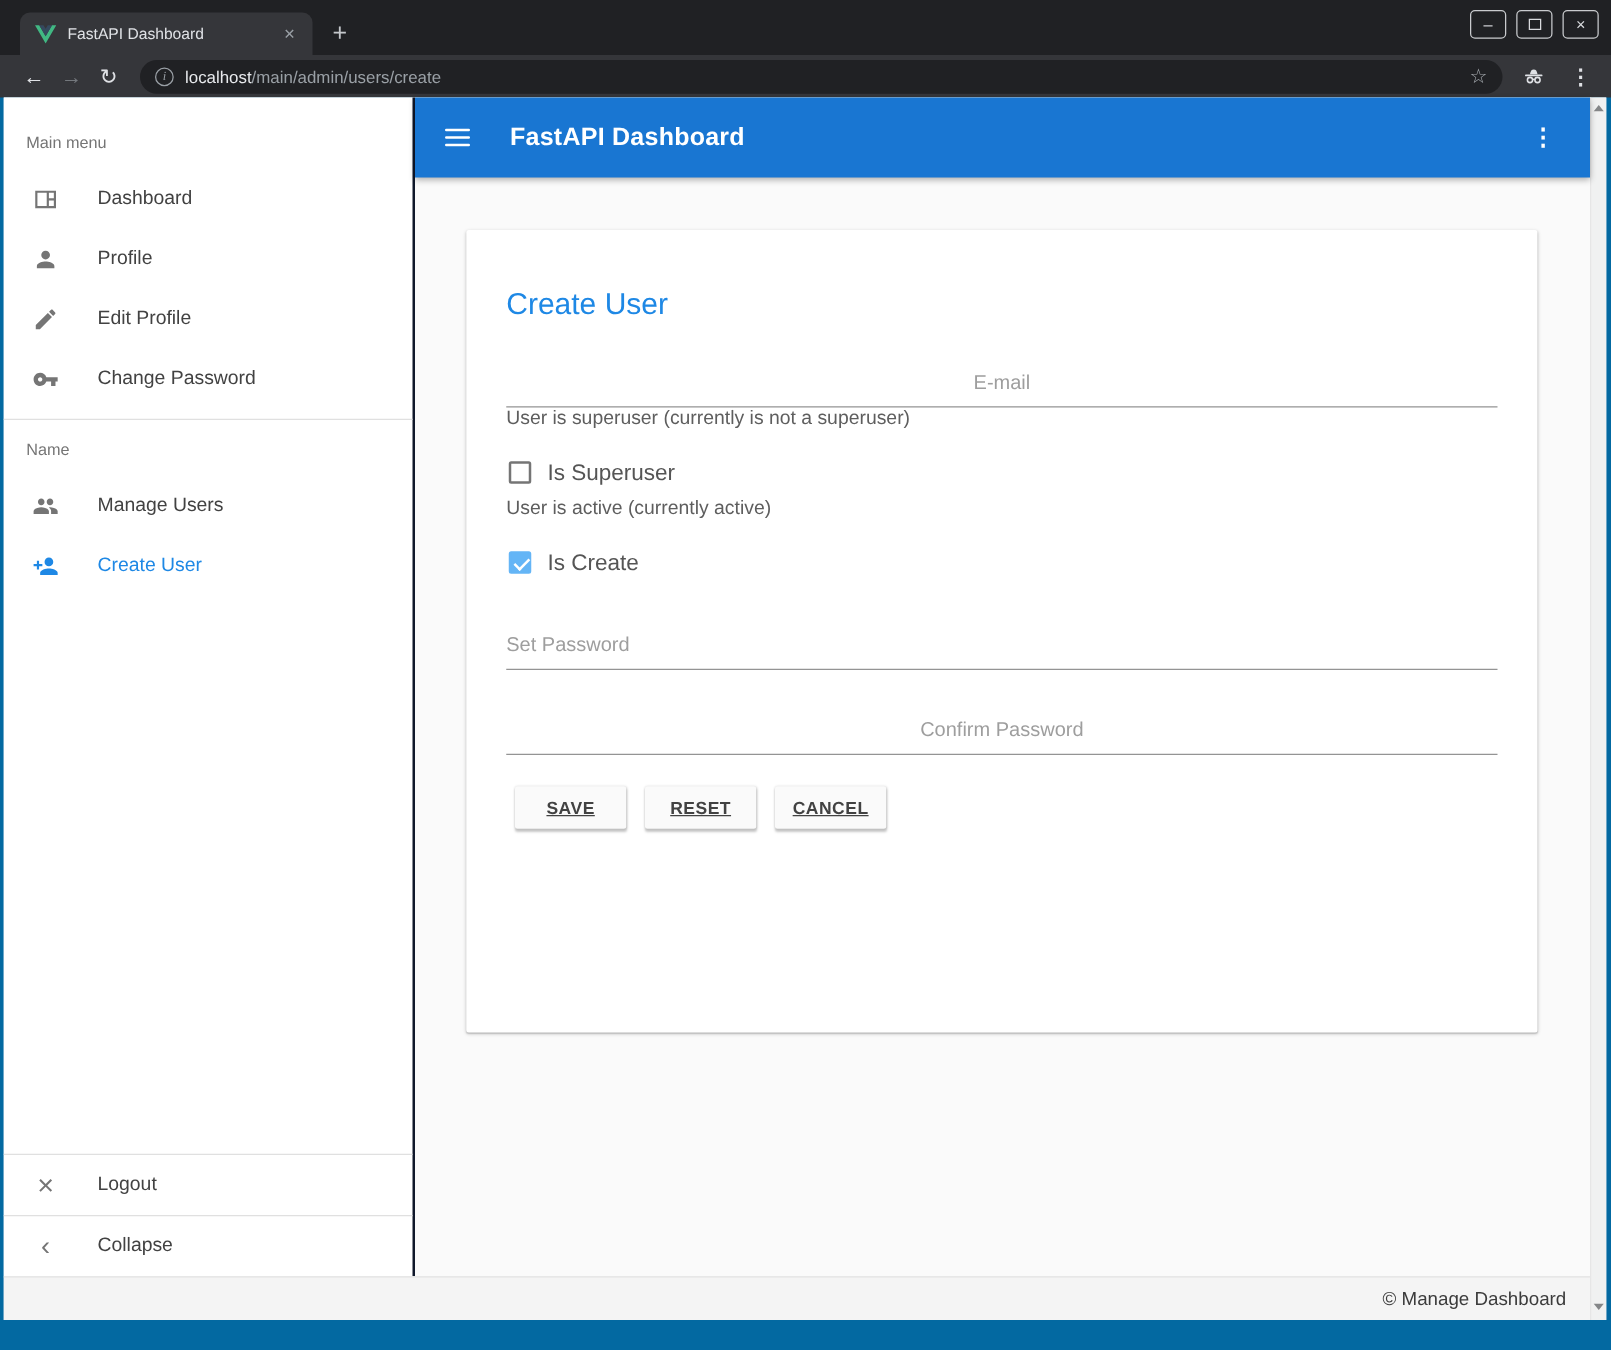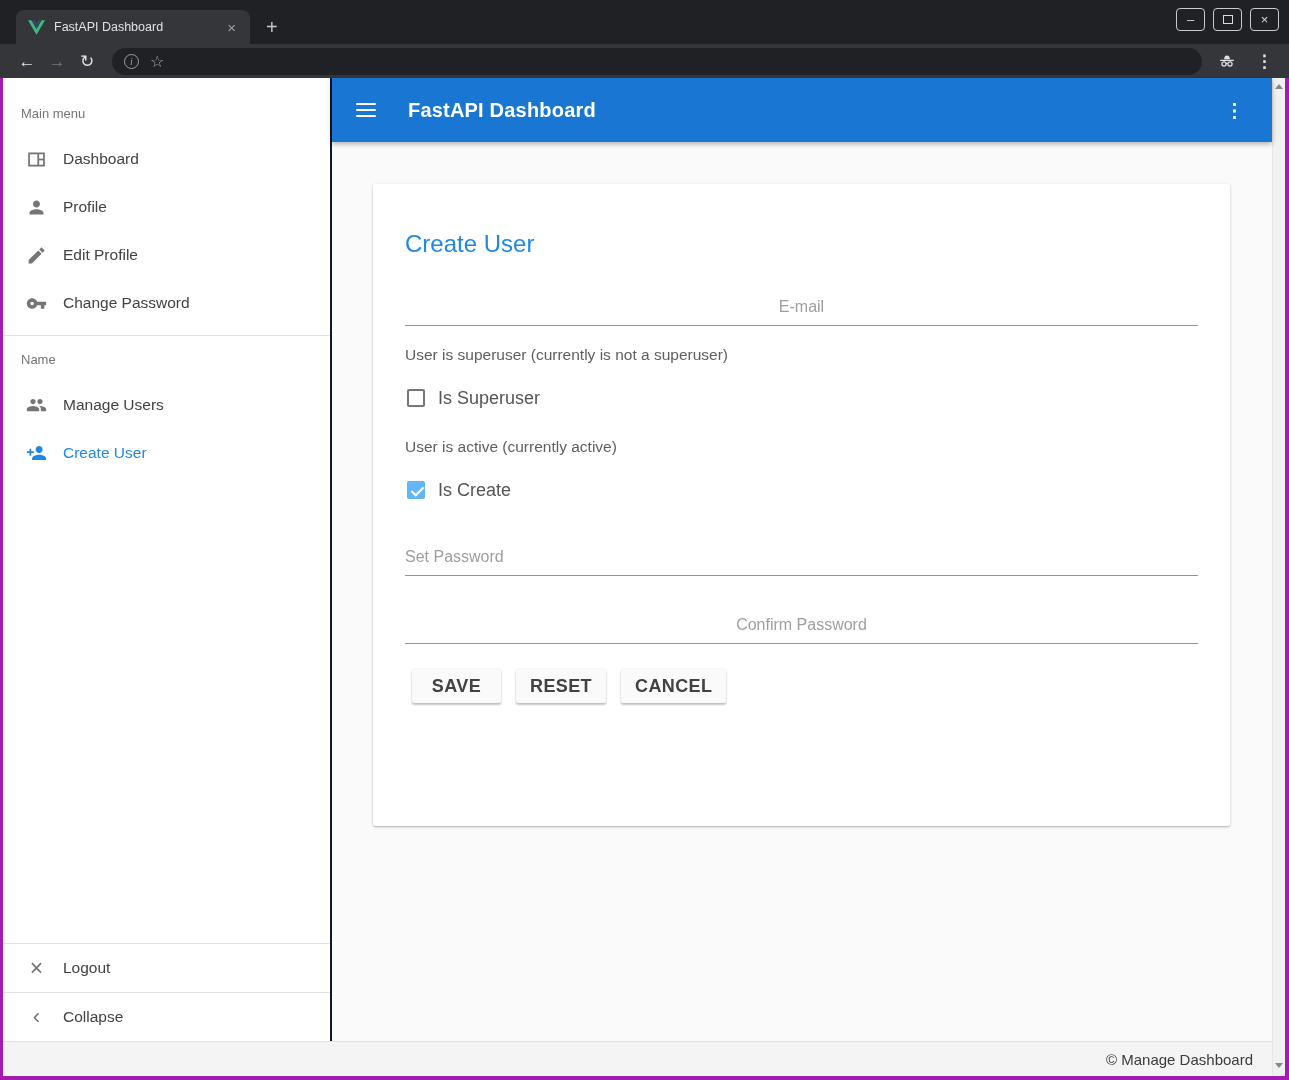--- a/index.html
+++ b/index.html
@@ -1,19 +1,19 @@
 <!DOCTYPE html>
 <html><head>
 <meta charset="utf-8">
 <style>
   * { margin:0; padding:0; box-sizing:border-box; }
   html,body { width:1289px; height:1080px; overflow:hidden; }
   body { font-family:"Liberation Sans", sans-serif; }
 
-  .window { width:1289px; height:1080px; background:#a21caf; display:flex; flex-direction:column; padding-bottom:4px; }
+  .window { width:1289px; height:1080px; background:#0369a1; display:flex; flex-direction:column; padding-bottom:24px; }
 
   
   .tabstrip { height:44px; background:#202124; display:flex; align-items:flex-end; padding-left:16px; position:relative; flex:none; }
   .tab { height:34px; width:234px; background:#35363a; border-radius:8px 8px 0 0; display:flex; align-items:center; padding:0 10px 0 12px; gap:9px; cursor:default; }
   .favicon { width:17px; height:15px; flex:none; }
   .tab-title { color:#dfe1e5; font-size:12.5px; flex:1; white-space:nowrap; overflow:hidden; }
   .tab-close { color:#9aa0a6; font-size:15px; line-height:1; padding:2px 4px; }
   .newtab { color:#c4c7cb; font-size:20px; font-weight:300; margin:0 0 7px 16px; line-height:1; }
   .win-controls { position:absolute; right:10px; top:8px; display:flex; gap:8px; }
   .win-btn { width:29px; height:23px; border:1px solid #c9cbce; border-radius:4px; color:#d9dbde; display:flex; align-items:center; justify-content:center; font-size:13px; line-height:1; background:transparent; }
@@ -34,21 +34,21 @@
 
   
   .page { flex:1; display:flex; margin:0 4px 0 3px; min-height:0; background:#fafafa; }
   .page-left { flex:1; display:flex; flex-direction:column; min-width:0; }
   .page-body { flex:1; display:flex; min-height:0; }
 
   
   .sidebar { width:329px; background:#ffffff; border-right:2px solid #0f172a; display:flex; flex-direction:column; flex:none; }
   .section-label { color:#757575; font-size:13px; padding:16px 0 14px 18px; }
   .section-label.first { padding-top:28px; }
-  .menu-item { height:48px; display:flex; align-items:center; padding-left:23px; gap:16px; cursor:pointer; color:#424242; font-size:15.5px; }
+  .menu-item { height:48px; display:flex; align-items:center; padding-left:23px; gap:31px; cursor:pointer; color:#424242; font-size:15.5px; }
   .menu-item .mi-icon { width:21px; height:21px; flex:none; display:flex; align-items:center; justify-content:center; }
   .menu-item.active { color:#1e88e5; }
   .sb-divider { height:1px; background:#e0e0e0; margin-top:8px; }
   .sb-spacer { flex:1; }
   .sb-bottom .menu-item { color:#424242; }
   .bd { height:1px; background:#e0e0e0; }
   .x-glyph { font-size:23px; color:#757575; line-height:1; }
   .chev-glyph { font-size:22px; color:#757575; line-height:1; font-weight:400; }
 
   
@@ -60,29 +60,29 @@
   .appbar-dots { margin-left:auto; color:#fff; font-size:19px; font-weight:700; padding:0 4px; }
 
   .content { flex:1; padding:42px 42px 0 41px; overflow:hidden; }
   .card { background:#fff; border-radius:2px; box-shadow:0 1px 3px rgba(0,0,0,0.2), 0 1px 1px rgba(0,0,0,0.12); padding:26px 32px 0 32px; height:642px; }
 
   .form-title { color:#1e88e5; font-size:24px; font-weight:400; margin-top:20px; }
   .tf { display:block; width:100%; border:none; border-bottom:1px solid #949494; background:transparent; outline:none; font-size:16px; color:#212121; padding:6px 0 9px 0; font-family:"Liberation Sans", sans-serif; }
   .tf::placeholder { color:#9e9e9e; opacity:1; }
   .tf.first { margin-top:50px; }
   .tf.gap { margin-top:34px;text-align:center; }
-  .hint { color:#5e5e5e; font-size:15.5px; margin-top:20px; }
+  .hint { color:#5e5e5e; font-size:15.5px; }
   .cb-row { display:flex; align-items:center; margin-top:14px; height:40px; gap:13px; padding-left:2px; }
   .cb { width:18px; height:18px; border:2px solid #757575; border-radius:2px; position:relative; flex:none; }
   .cb.checked { background:#64b5f6; border-color:#64b5f6; }
   .cb.checked::after { content:""; position:absolute; left:5px; top:1px; width:5px; height:10px; border:solid #fff; border-width:0 2px 2px 0; transform:rotate(45deg); }
   .cb-label { color:#555555; font-size:18px; }
   .pw { margin-top:32px; }
   .btn-row { display:flex; gap:15px; margin-top:25px; padding-left:7px; }
-  .btn { min-width:89px; height:34px; border:none; border-radius:2px; background:#fafafa; color:#424242; font-size:18px; font-weight:700; letter-spacing:.4px; font-family:"Liberation Sans", sans-serif; box-shadow:0 2px 2px rgba(0,0,0,0.22), 0 0 2px rgba(0,0,0,0.12); padding:0 14px; }
+  .btn { min-width:89px; height:34px; border:none; border-radius:2px; background:#fafafa; color:#424242; font-size:14px; font-weight:700; letter-spacing:.4px; font-family:"Liberation Sans", sans-serif; box-shadow:0 2px 2px rgba(0,0,0,0.22), 0 0 2px rgba(0,0,0,0.12); padding:0 14px;text-decoration:underline; }
 
   
   .page-footer { height:35px; background:#f4f4f4; border-top:1px solid #e2e2e2; display:flex; align-items:center; justify-content:flex-end; padding-right:19px; font-size:15px; color:#3b3b3b; flex:none; }
 
   
   .scrollbar { width:13px; background:#f0f1f1; border-left:1px solid #e6e6e6; display:flex; flex-direction:column; justify-content:space-between; align-items:center; padding:6px 0 8px 0; flex:none; }
   .sb-arrow-up { width:0; height:0; border-left:4px solid transparent; border-right:4px solid transparent; border-bottom:5px solid #848688; }
   .sb-arrow-down { width:0; height:0; border-left:4px solid transparent; border-right:4px solid transparent; border-top:5px solid #848688; }
 </style>
 </head>
@@ -108,20 +108,21 @@
       <span class="win-btn">×</span>
     </div>
   </div>
 
   <div class="toolbar">
     <span class="nav-ic">←</span>
     <span class="nav-ic disabled">→</span>
     <span class="nav-ic">↻</span>
     <div class="omnibox">
       <span class="info-icon">i</span>
+      <span class="url"><span class="url-host">localhost</span><span class="url-path">/main/admin/users/create</span></span>
       <span class="star-icon">☆</span>
     </div>
     <div class="tb-right">
       <svg class="incog" viewBox="0 0 24 24">
         <path fill="#dfe1e5" d="M12 5.5c2.1 0 2.6 1.1 3.1 2.6l.6 1.9H8.3l.6-1.9C9.4 6.6 9.9 5.5 12 5.5z"></path>
         <rect x="3.6" y="10.4" width="16.8" height="1.7" rx=".85" fill="#dfe1e5"></rect>
         <circle cx="8.4" cy="15.6" r="2.5" fill="none" stroke="#dfe1e5" stroke-width="1.5"></circle>
         <circle cx="15.6" cy="15.6" r="2.5" fill="none" stroke="#dfe1e5" stroke-width="1.5"></circle>
         <path d="M10.9 15.3c.7-.6 1.5-.6 2.2 0" stroke="#dfe1e5" fill="none" stroke-width="1.4"></path>
       </svg>

